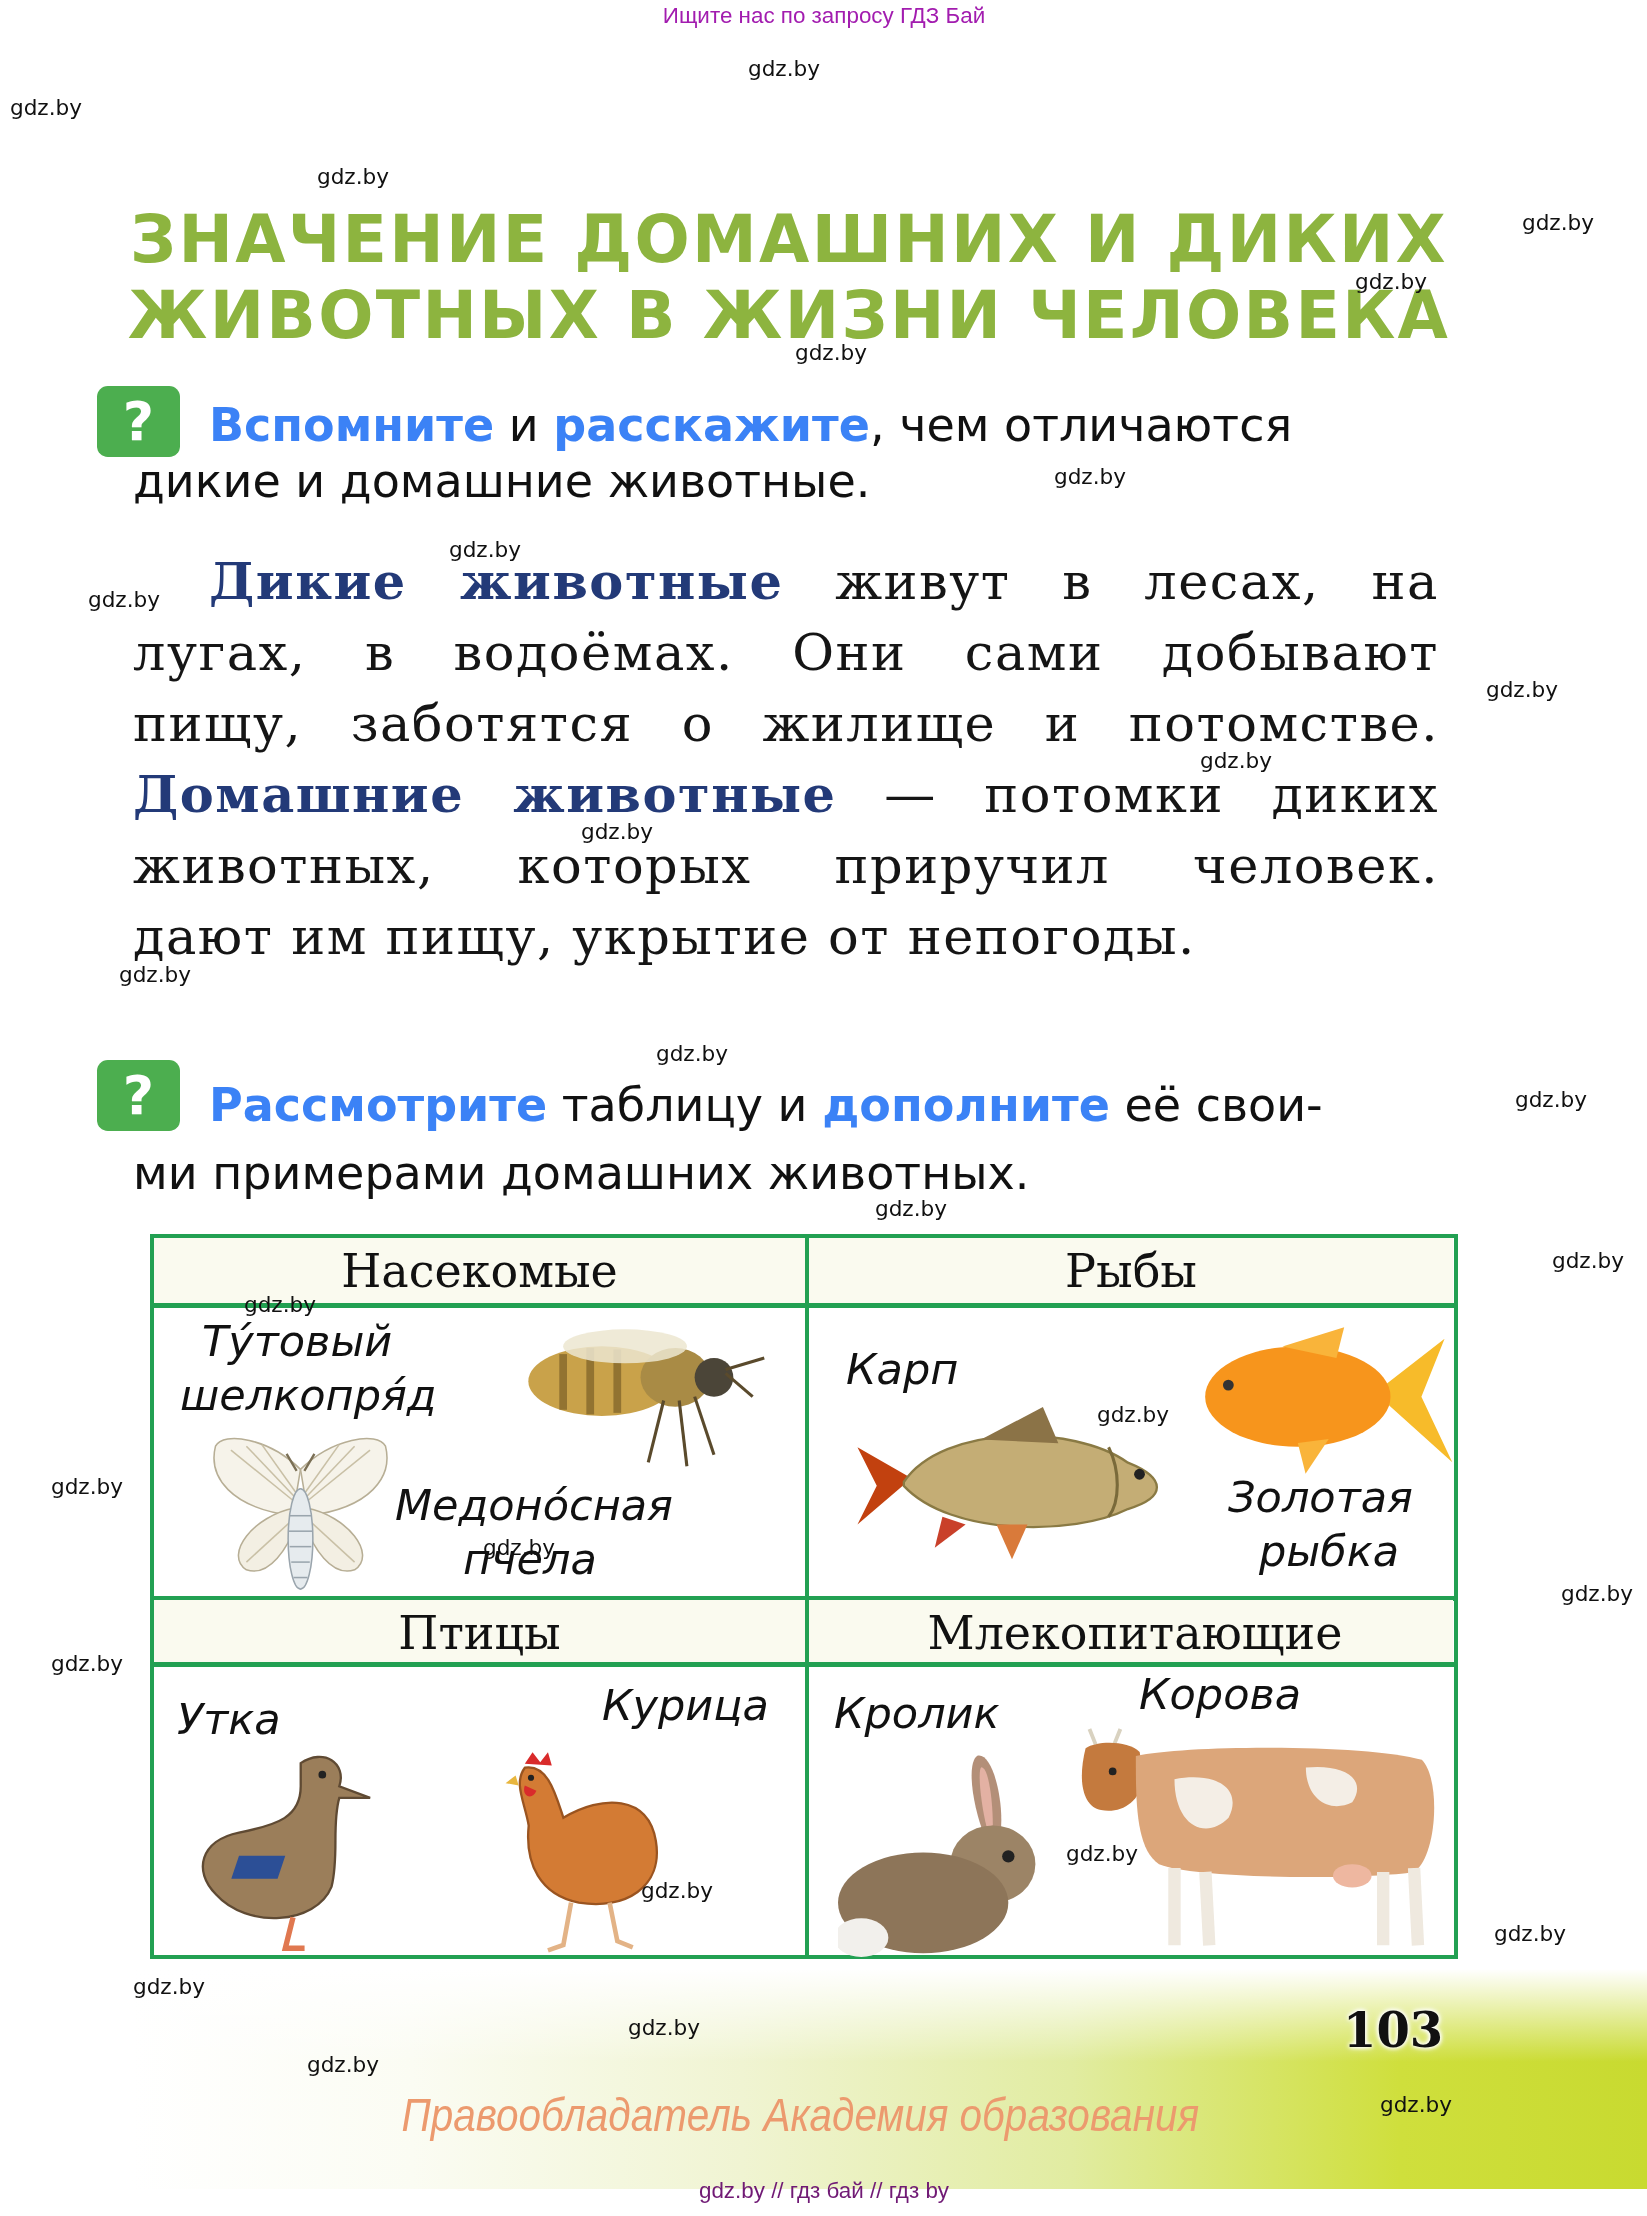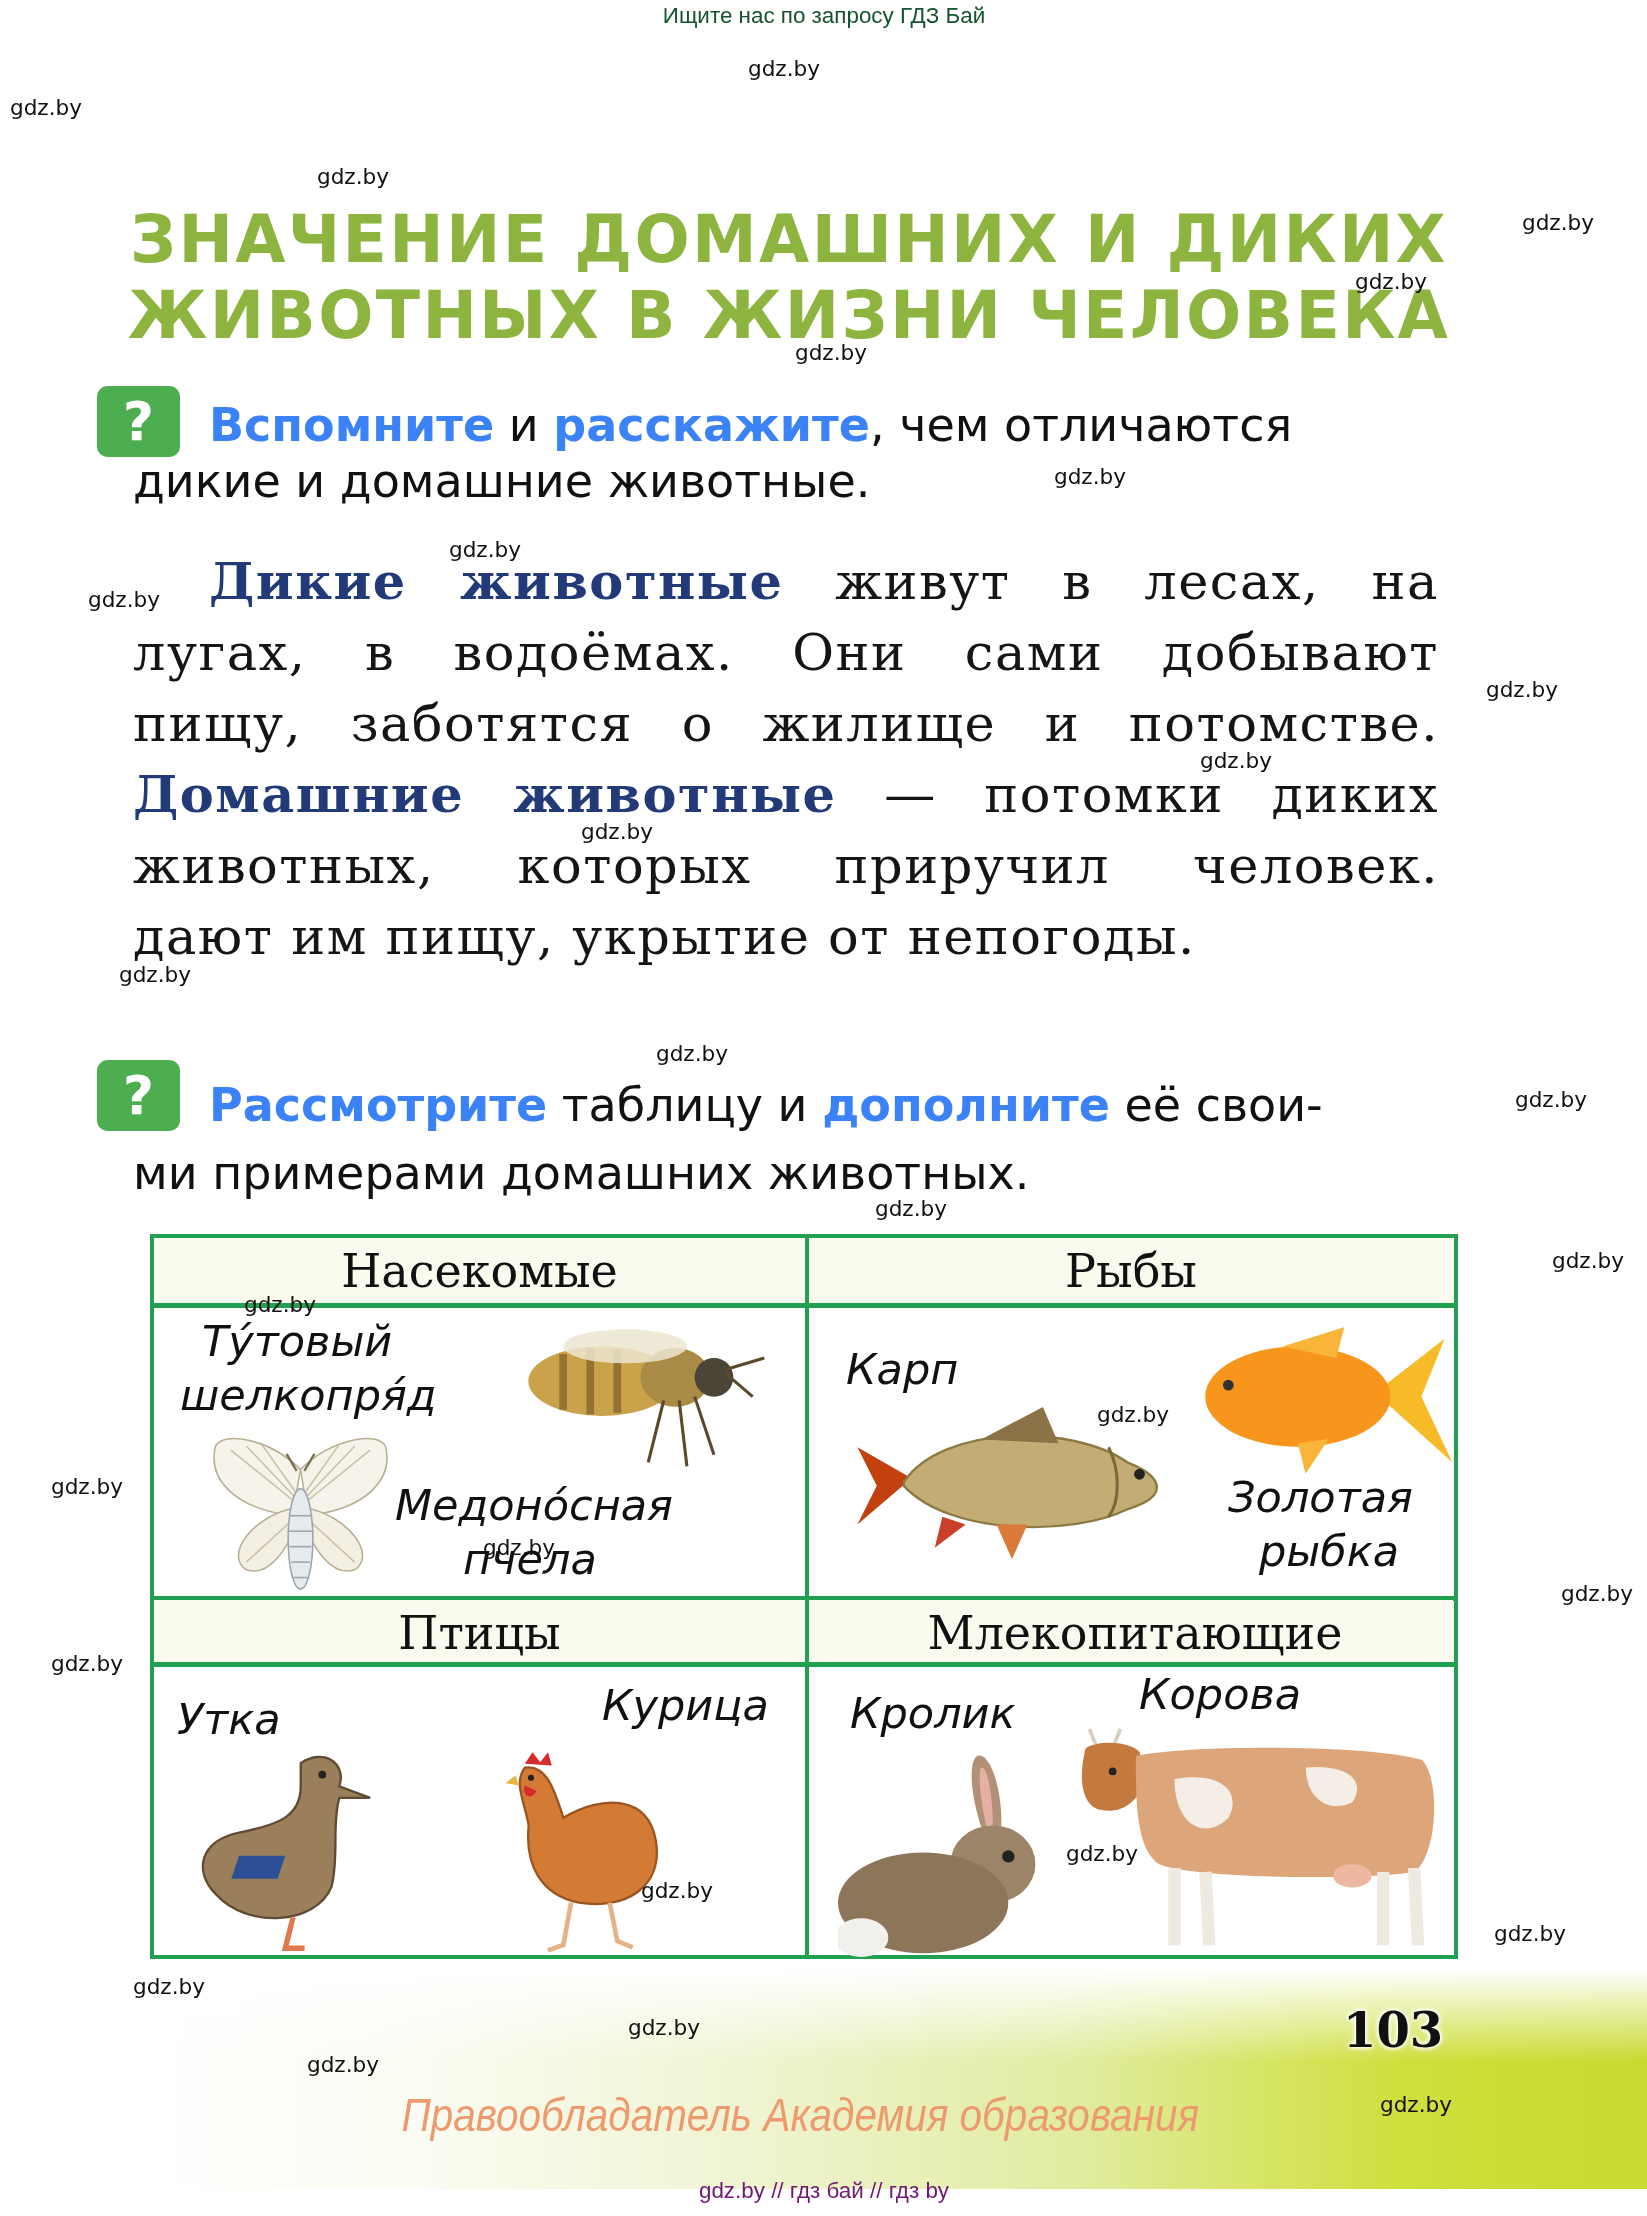--- a/index.html
+++ b/index.html
@@ -1,21 +1,21 @@
 <!DOCTYPE html>
 <html style="font-size:12.4px"><head>
 <meta charset="utf-8">
 <style>
   * { box-sizing: border-box; margin: 0; padding: 0; }
   html, body { width: 1648px; height: 2216px; background: #ffffff; overflow: hidden; }
   body { position: relative; font-family: "DejaVu Sans", sans-serif; color: #111; }
 
   .abs { position: absolute; }
 
-  .top-banner { left: 0; width: 1648px; top: 3.1px; text-align: center; color: #14532d;
+  .top-banner { left: 0; width: 1648px; top: 3.1px; text-align: center; color: #a21caf;
     font-family: "Liberation Sans", sans-serif; font-size: 22.4px; }
 
   .wm { position: absolute; font-family: "DejaVu Sans", sans-serif; font-size: 21.6px; color: #111;
     transform: translate(-50%, -50%); white-space: nowrap; }
 
   .title { left: 0; width: 1648px; top: 202px; text-align: center; color: #8db43f;
     font-family: "DejaVu Sans", sans-serif; font-weight: bold; font-size: 65px; line-height: 76px;
     letter-spacing: 2.3px; padding-right: 70px; }
 
   .qbox { width: 83px; height: 71px; background: #4cae4f; border-radius: 10.8px; color: #fff;
@@ -174,21 +174,21 @@
   <div class="cell-label" style="left:448px; top:440px;">Курица</div>
   <svg class="animal" style="left:340px; top:510px;" width="185" height="209" viewBox="0 0 240 270">
     <path d="M40 20 L50 5 L60 18 L70 5 L75 22 Z" fill="#d92b2b"></path>
     <path d="M40 25 C70 20 80 60 90 90 C140 60 200 60 210 120 C220 180 170 210 110 200 C60 190 40 150 45 100 C40 70 25 45 40 25 Z" fill="#d37b34" stroke="#9a5420" stroke-width="3"></path>
     <path d="M28 35 L15 45 L32 48 Z" fill="#e8b63e"></path>
     <circle cx="48" cy="38" r="4" fill="#222"></circle>
     <path d="M40 48 C35 62 50 68 55 55 Z" fill="#d92b2b"></path>
     <path d="M100 200 L90 255 L70 262 M150 200 L160 250 L180 258" stroke="#e3b386" stroke-width="6" fill="none"></path>
   </svg>
 
-  <div class="cell-label" style="left:680px; top:448px;margin-left:16px;">Кролик</div>
+  <div class="cell-label" style="left:680px; top:448px;">Кролик</div>
   <svg class="animal" style="left:684px; top:510px;" width="240" height="209" viewBox="0 0 310 270">
     <path d="M180 10 C200 5 215 70 210 110 L190 115 C175 80 165 20 180 10 Z" fill="#b38f78"></path>
     <path d="M185 25 C195 25 200 70 200 100 L192 102 C185 75 180 30 185 25 Z" fill="#e3b1a3"></path>
     <ellipse cx="200" cy="150" rx="55" ry="50" fill="#9c8466"></ellipse>
     <ellipse cx="110" cy="200" rx="110" ry="65" fill="#8d7559"></ellipse>
     <ellipse cx="30" cy="245" rx="35" ry="25" fill="#f2f0ec"></ellipse>
     <circle cx="220" cy="140" r="8" fill="#222"></circle>
   </svg>
   <div class="cell-label" style="left:985px; top:429px;">Корова</div>
   <svg class="animal" style="left:920px; top:487px;" width="371" height="232" viewBox="0 0 480 300">

